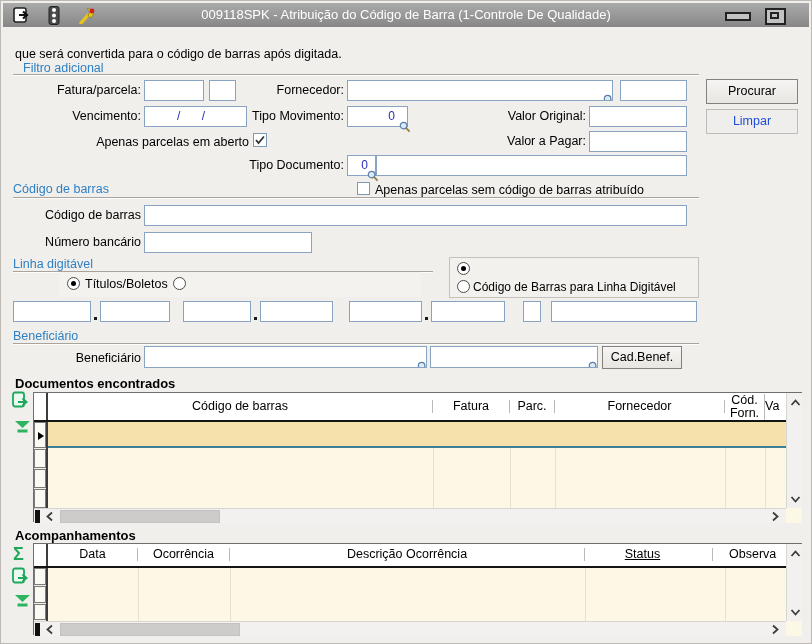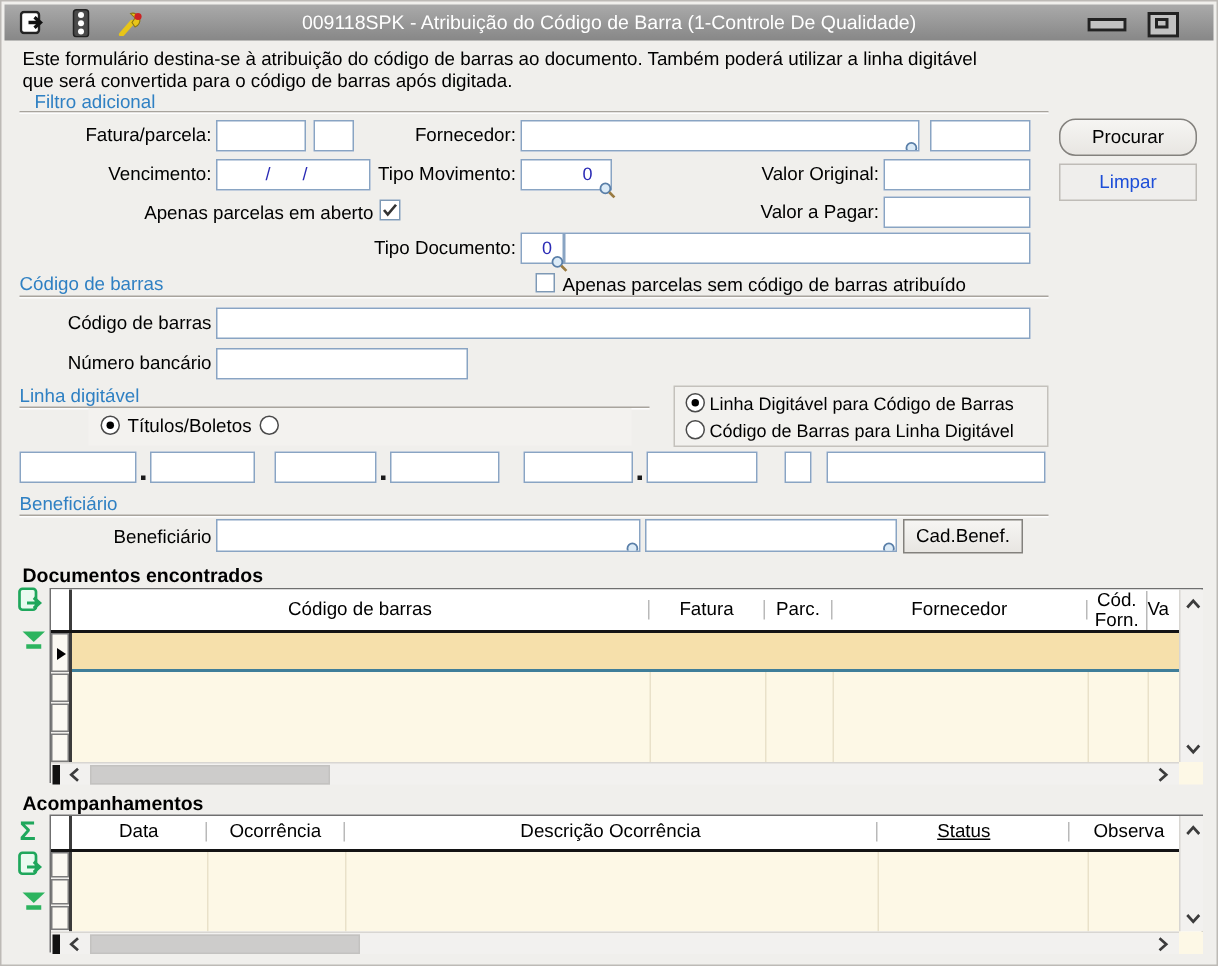--- a/index.html
+++ b/index.html
@@ -71,21 +71,21 @@
       </svg>
     </span>
     <div class="a tb-title">009118SPK - Atribuição do Código de Barra (1-Controle De Qualidade)</div>
     <span class="a winbtn" style="left:722px;top:9px;width:26px;height:9px;"></span>
     <span class="a winbtn" style="left:762px;top:5px;width:21px;height:17px;">
       <span class="a" style="left:3px;top:2px;width:9px;height:7px;border:2px solid #222;"></span>
     </span>
   </div>
 
   <div class="a llbl" style="left:14px;top:31px;">
-    <span>Este formulário destina-se à atribuição do código de barras ao documento. Também poderá utilizar a linha digitável</span><br><span>que será convertida para o código de barras após digitada.</span>
+    <br><span>que será convertida para o código de barras após digitada.</span>
   </div>
 
   <div class="a sect" style="left:22px;top:60px;">Filtro adicional</div>
   <div class="a rule" style="left:12px;top:73px;width:686px;"></div>
 
   <div class="a lbl" style="left:14px;top:82px;width:126px;">Fatura/parcela:</div>
   <div class="a inp" style="left:143px;top:79px;width:60px;"></div>
   <div class="a inp" style="left:208px;top:79px;width:27px;"></div>
   <div class="a lbl" style="left:250px;top:82px;width:93px;">Fornecedor:</div>
   <div class="a inp" style="left:346px;top:79px;width:266px;">
@@ -123,21 +123,21 @@
   <div class="a lbl" style="left:240px;top:157px;width:103px;">Tipo Documento:</div>
   <div class="a inp val" style="left:346px;top:154px;width:29px;text-align:right;padding-right:7px;">0</div>
   <span class="a mag" style="left:366px;top:169px;">
     <svg width="12" height="12" viewBox="0 0 12 12">
         <circle cx="4.6" cy="4.6" r="3.3" fill="#dcebf7" stroke="#5a7fa8" stroke-width="1.2"></circle>
         <line x1="7.2" y1="7.2" x2="10.6" y2="10.6" stroke="#9a7b42" stroke-width="1.8"></line>
       </svg>
   </span>
   <div class="a inp" style="left:375px;top:154px;width:311px;"></div>
 
-  <div class="a btn" style="left:705px;top:78px;width:92px;height:25px;border-radius:11px;">Procurar</div>
+  <div class="a btn" style="left:705px;top:78px;width:92px;height:25px;">Procurar</div>
   <div class="a btn dis" style="left:705px;top:108px;width:92px;height:25px;">Limpar</div>
 
   <div class="a sect" style="left:12px;top:181px;">Código de barras</div>
   <div class="a cb" style="left:356px;top:181px;width:13px;height:13px;"></div>
   <div class="a llbl" style="left:374px;top:182px;">Apenas parcelas sem código de barras atribuído</div>
   <div class="a rule" style="left:12px;top:196px;width:686px;"></div>
 
   <div class="a lbl" style="left:14px;top:207px;width:126px;">Código de barras</div>
   <div class="a inp" style="left:143px;top:204px;width:543px;"></div>
   <div class="a lbl" style="left:14px;top:234px;width:126px;">Número bancário</div>
@@ -147,21 +147,20 @@
   <div class="a rule" style="left:12px;top:270px;width:420px;"></div>
 
   <div class="a" style="left:58px;top:271px;width:362px;height:25px;background:#f3f2ef;">
     <span class="a radio sel" style="left:8px;top:5px;"></span>
     <span class="a llbl" style="left:26px;top:5px;">Títulos/Boletos</span>
     <span class="a radio" style="left:114px;top:5px;"></span>
   </div>
 
   <div class="a" style="left:448px;top:256px;width:250px;height:41px;background:#f2f1ee;border:1px solid #c4c1bc;">
     <span class="a radio sel" style="left:7px;top:4px;"></span>
-    <span class="a llbl" style="left:23px;top:4px;font-size:12px;">Linha Digitável para Código de Barras</span>
     <span class="a radio" style="left:7px;top:22px;"></span>
     <span class="a llbl" style="left:23px;top:22px;font-size:12px;">Código de Barras para Linha Digitável</span>
   </div>
 
   <div class="a inp" style="left:12px;top:300px;width:78px;"></div>
   <span class="a dot" style="left:93px;top:316px;"></span>
   <div class="a inp" style="left:99px;top:300px;width:70px;"></div>
   <div class="a inp" style="left:182px;top:300px;width:68px;"></div>
   <span class="a dot" style="left:253px;top:316px;"></span>
   <div class="a inp" style="left:259px;top:300px;width:73px;"></div>

